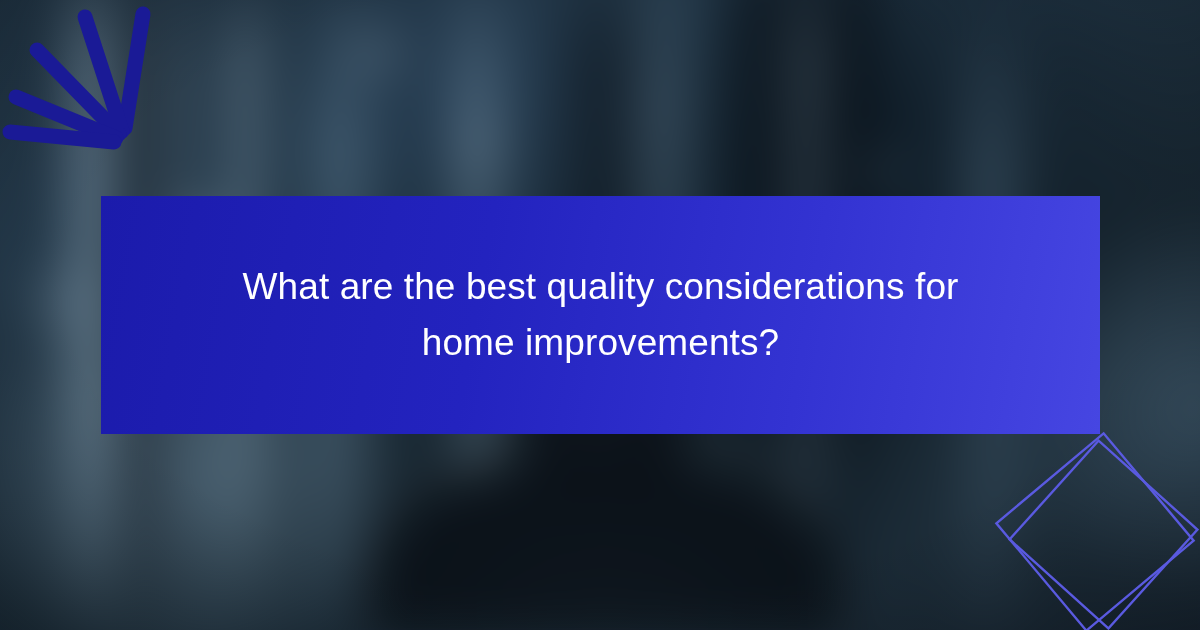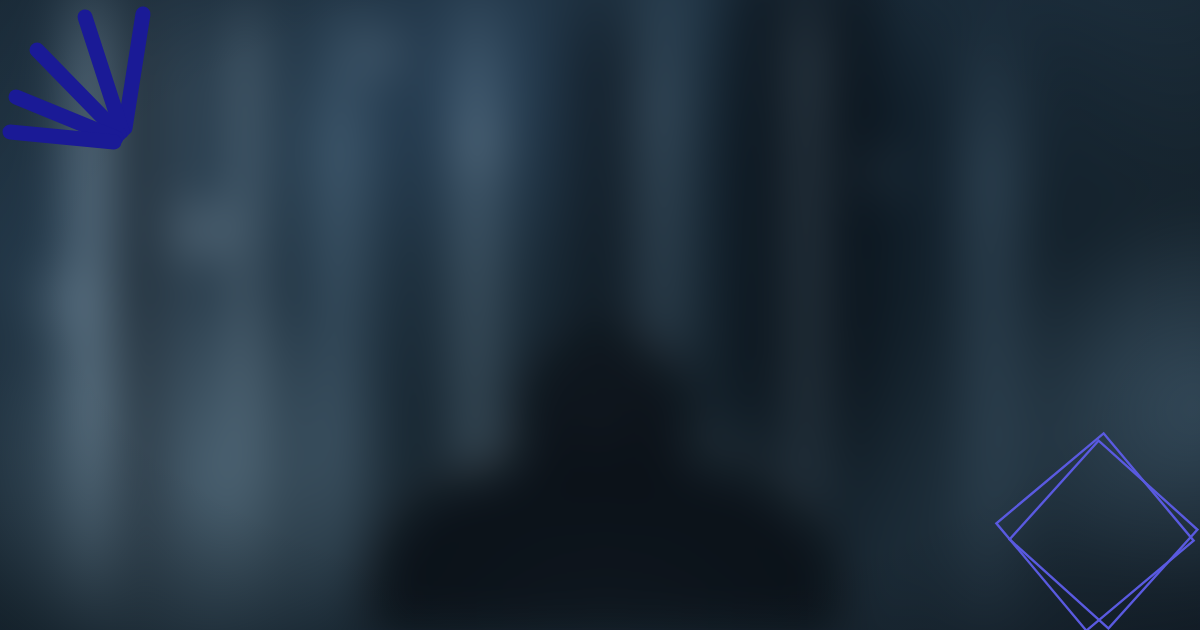--- a/index.html
+++ b/index.html
@@ -194,20 +194,24 @@
   <svg class="starburst" viewBox="0 0 180 160">
     <g stroke="#1a1a96" stroke-width="15" stroke-linecap="round" fill="none">
       <line x1="125" y1="128" x2="143" y2="14"></line>
       <line x1="122" y1="131" x2="85" y2="17"></line>
       <line x1="119" y1="134" x2="37" y2="50"></line>
       <line x1="116" y1="138" x2="16" y2="97"></line>
       <line x1="114" y1="142" x2="10" y2="132"></line>
     </g>
   </svg>
 
+  <div class="banner">
+    <div class="banner-title">What are the best quality considerations for
+home improvements?</div>
+  </div>
 
   <svg class="squares" viewBox="0 0 210 206">
     <g stroke="#5a5ae0" stroke-width="2.4" fill="none">
       <rect x="47" y="44" width="133" height="133" transform="rotate(42 113.5 110.5)"></rect>
       <rect x="35" y="38" width="140" height="140" transform="rotate(50 105 108)"></rect>
     </g>
   </svg>
 
 </div>
 

